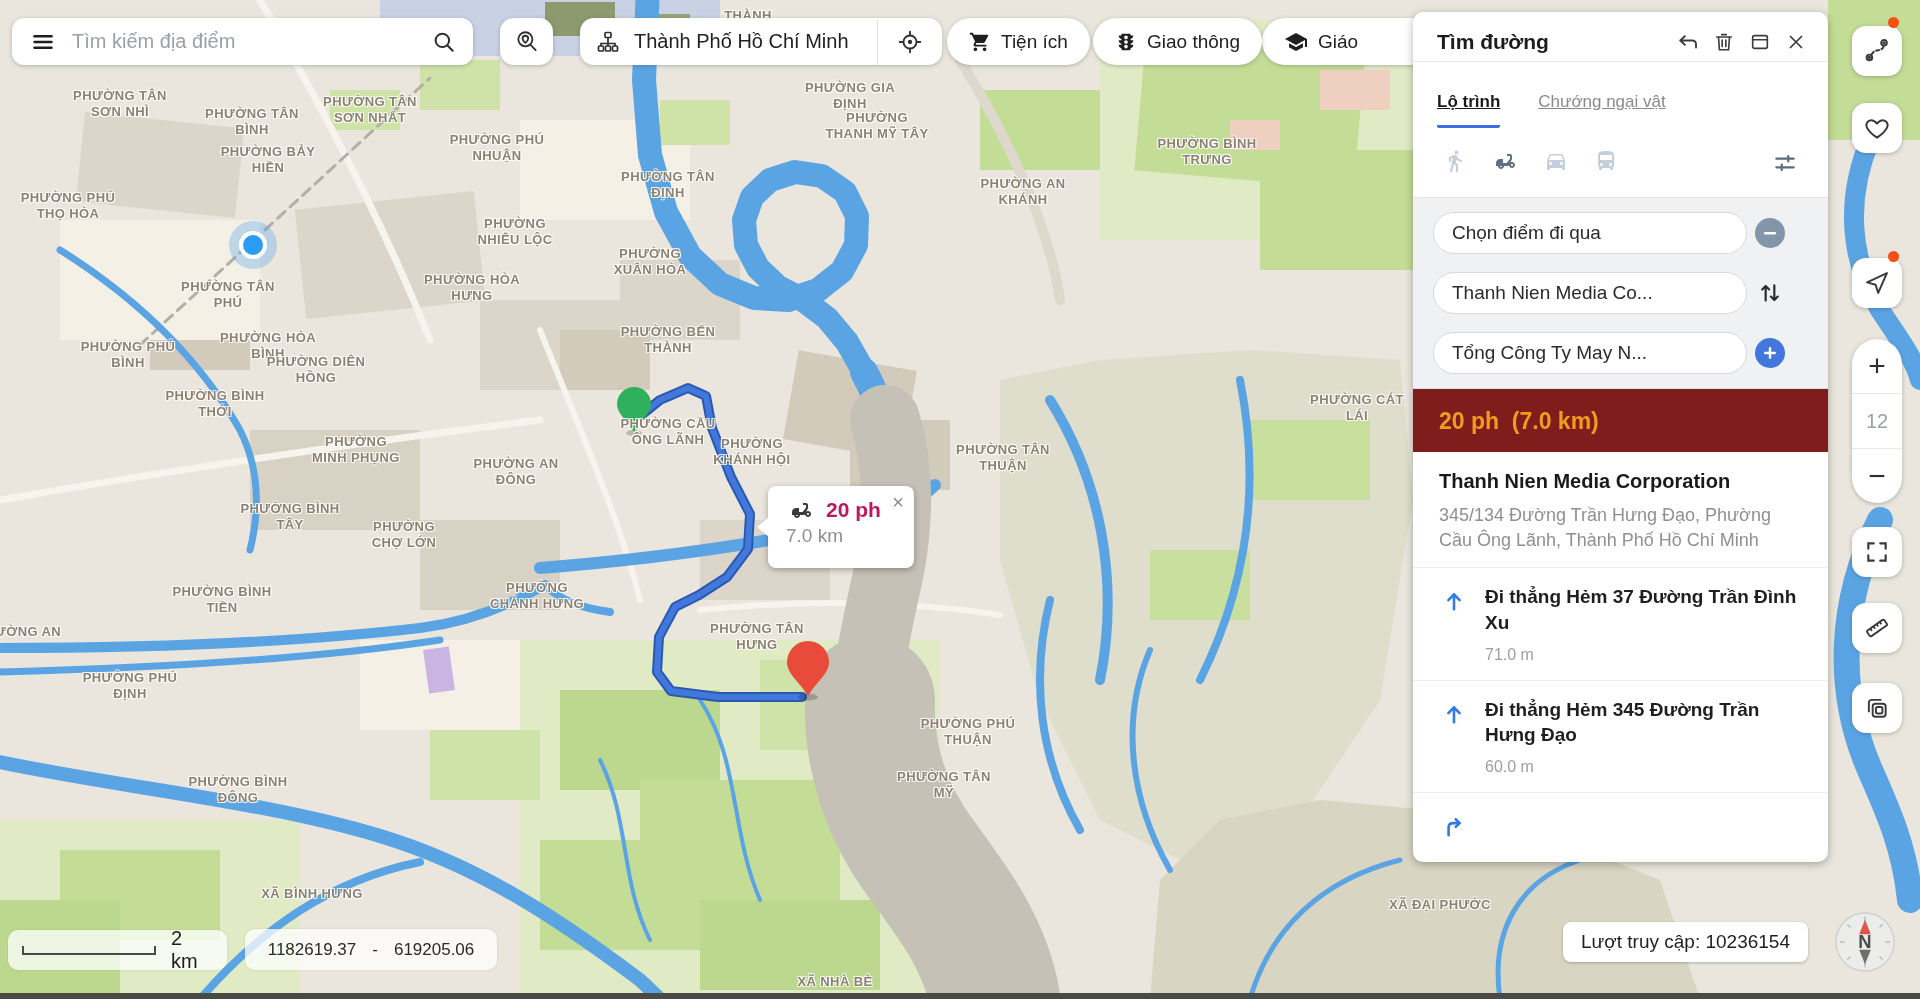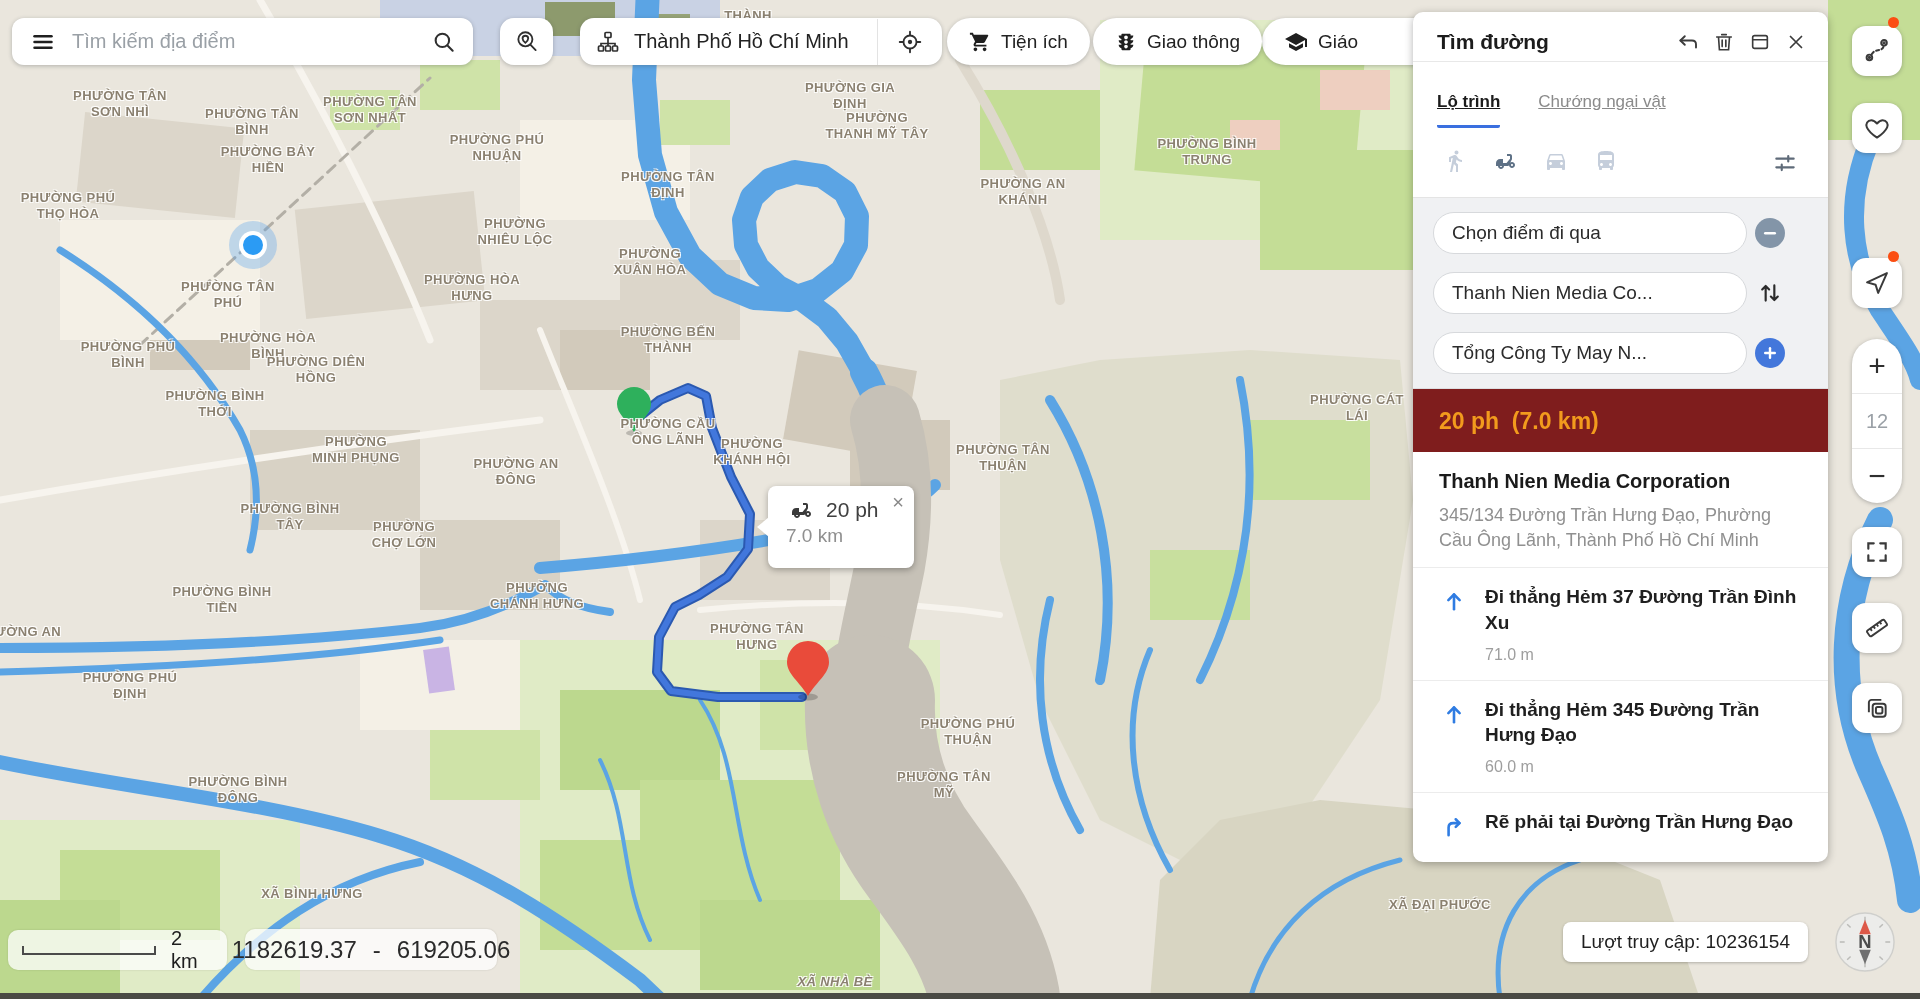--- a/index.html
+++ b/index.html
@@ -77,35 +77,35 @@
   #zoom-pill > div { flex:1; display:flex; align-items:center; justify-content:center; }
   #zoom-in, #zoom-out { font-size:30px; color:#2f2f2f; cursor:pointer; }
   #zoom-level { font-size:20px; color:#9aa0a6; border-top:1px solid #e8e8e8; border-bottom:1px solid #e8e8e8; }
 
   
   .glass { background:rgba(255,255,255,.75); border-radius:10px; box-shadow:0 0 2px rgba(0,0,0,.15); }
   #scale-pill { left:8px; top:930px; width:219px; height:40px; display:flex; align-items:center; padding:12px 14px; z-index:20; }
   #scale-line { width:138px; height:9px; border:2.5px solid #4a4a4a; border-top:none; }
   #scale-label { font-size:20px; color:#1e1e1e; margin-left:15px; }
   #coords-pill { left:245px; top:929px; width:252px; height:41px; display:flex; align-items:center; justify-content:center;
-    gap:16px; font-size:24px; color:#2a2a2a; z-index:20; }
+    gap:16px; font-size:17px; color:#2a2a2a; z-index:20; }
   #visits-pill { left:1563px; top:922px; width:245px; height:40px; background:#fff; border-radius:8px;
     box-shadow:0 1px 3px rgba(0,0,0,.25); display:flex; align-items:center; justify-content:center;
     font-size:19px; color:#1f1f1f; z-index:20; }
   #compass { left:1834px; top:911px; z-index:20; }
   #bottom-strip { left:0; top:993px; width:1920px; height:6px; background:#4a4a44; z-index:5; }
 
   
   #route-tooltip { position:absolute; left:768px; top:486px; width:146px; height:82px; background:#fff; border-radius:8px;
     box-shadow:0 2px 6px rgba(0,0,0,.3); z-index:15; padding:12px 14px 0 18px; }
   #route-tooltip .tail { position:absolute; left:-11px; top:31px; width:0; height:0;
     border-top:10px solid transparent; border-bottom:10px solid transparent; border-right:12px solid #fff; }
   #tooltip-close { position:absolute; top:6px; right:10px; font-size:20px; color:#888; cursor:pointer; line-height:1; }
   #tooltip-main { display:flex; align-items:center; gap:10px; color:#2d2d2d; }
-  #tooltip-duration { font-size:21px; font-weight:400; color:#404040; }
+  #tooltip-duration { font-size:21px; font-weight:700; color:#be185d; }
   #tooltip-distance { font-size:19px; color:#8f8f8f; margin-top:3px; }
 </style>
 </head>
 <body>
 
 <svg id="map-svg" viewBox="0 0 1920 999">
   <rect x="0" y="0" width="1920" height="999" fill="#eae6dd"></rect>
   <g>
     <rect x="380" y="0" width="340" height="56" fill="#c9d2e4"></rect>
     <rect x="545" y="2" width="70" height="34" fill="#8d9a6d"></rect>
@@ -271,21 +271,21 @@
 ĐỊNH</div>
     <div class="map-label" style="left: 238px; top: 790px;">PHƯỜNG BÌNH
 ĐÔNG</div>
     <div class="map-label" style="left: 968px; top: 732px;">PHƯỜNG PHÚ
 THUẬN</div>
     <div class="map-label" style="left: 944px; top: 785px;">PHƯỜNG TÂN
 MỸ</div>
     <div class="map-label" style="left: 1357px; top: 408px;">PHƯỜNG CÁT
 LÁI</div>
     <div class="map-label" style="left: 312px; top: 894px;">XÃ BÌNH HƯNG</div>
-    <div class="map-label" style="left: 835px; top: 982px; font-style: italic;">XÃ NHÀ BÈ</div>
+    <div class="map-label" style="left: 835px; top: 982px;">XÃ NHÀ BÈ</div>
     <div class="map-label" style="left: 1440px; top: 905px;">XÃ ĐẠI PHƯỚC</div>
   </div>
 
 <div id="route-tooltip">
   <div class="tail"></div>
   <span id="tooltip-close">×</span>
   <div id="tooltip-main">
     <span class="icon">
       <svg width="30" height="24" viewBox="0 0 24 24" fill="#3a3a3a">
           <path d="M19 7c0-1.1-.9-2-2-2h-3v2h3v2.65L13.52 14H10v-4H7c-2.21 0-4 1.79-4 4v3h2c0 1.66 1.34 3 3 3s3-1.34 3-3h4.48L19 10.35V7zM8 18c-.55 0-1-.45-1-1h2c0 .55-.45 1-1 1zm11-5c-1.66 0-3 1.34-3 3s1.34 3 3 3 3-1.34 3-3-1.34-3-3-3zm0 4c-.55 0-1-.45-1-1s.45-1 1-1 1 .45 1 1-.45 1-1 1z"></path>
@@ -506,23 +506,20 @@
         <div class="step-body">
           <div class="step-text">Đi thẳng Hẻm 345 Đường Trần Hưng Đạo</div>
           <div class="step-dist">60.0 m</div>
         </div>
       </div>
       <div class="step">
         <span class="step-icon"><svg width="26" height="26" viewBox="0 0 24 24">
             <path d="M7 20.5v-7.2c0-2.6 1.5-4 4.2-4H17"></path>
             <path d="M13.6 5.8 17.1 9.3l-3.5 3.5"></path>
           </svg></span>
-        <div class="step-body">
-          <div class="step-text">Rẽ phải tại Đường Trần Hưng Đạo</div>
-        </div>
       </div>
     </div>
 </div>
 
 <div class="side-btn" style="top:26px">
   <span class="icon">
     <svg width="28" height="28" viewBox="0 0 24 24" fill="none" stroke="#3a3a3a" stroke-width="1.7" stroke-linecap="round">
         <circle cx="18" cy="5" r="2.4"></circle>
         <circle cx="18" cy="5" r="0.6" fill="#3a3a3a"></circle>
         <circle cx="5.5" cy="17.5" r="2.4"></circle>

